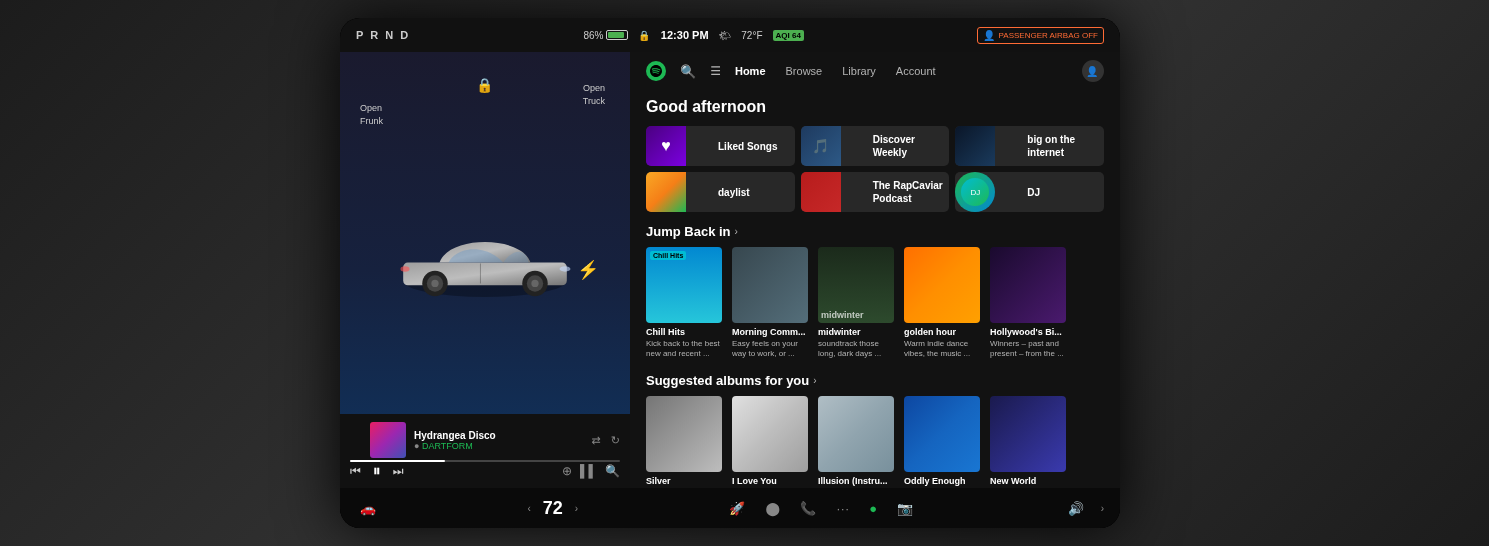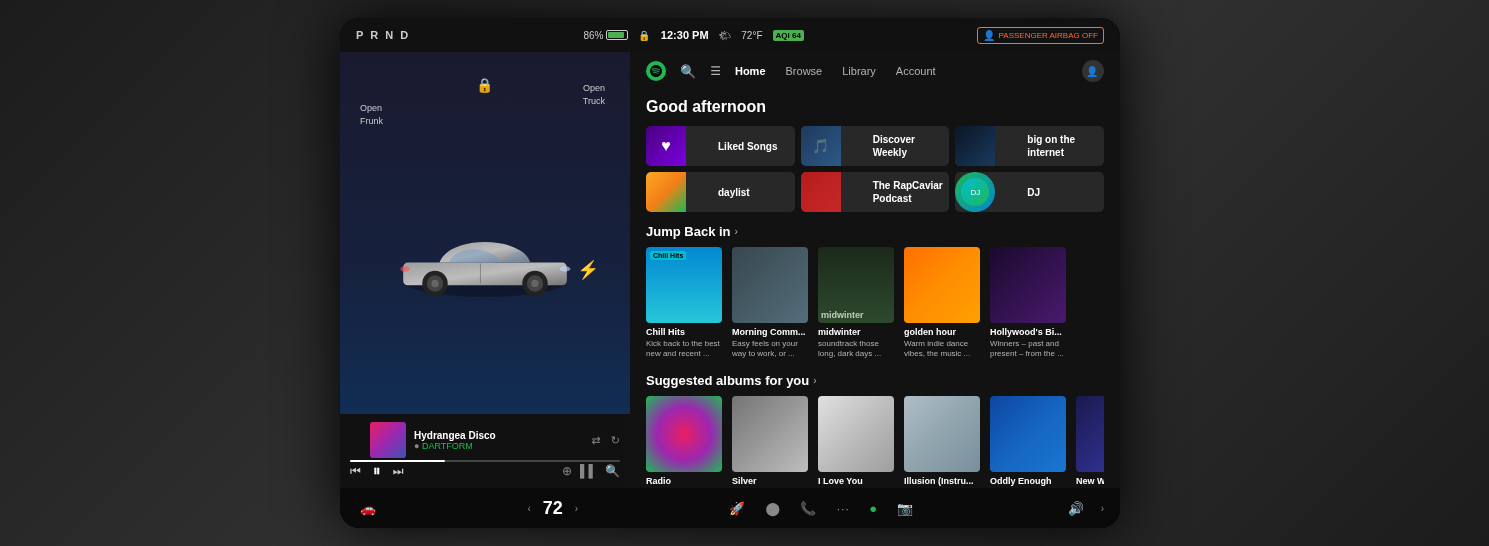--- a/index.html
+++ b/index.html
@@ -839,24 +839,20 @@
 
             </div>
 
             <div class="section-header" style="margin-top:10px;">
               <span class="section-header-text">Suggested albums for you</span>
               <span class="section-arrow">›</span>
             </div>
 
             <div class="horizontal-scroll">
 
-              <div class="album-card">
-                <div class="album-thumb radio-thumb" style="background:radial-gradient(circle,#e91e63,#9c27b0,#1DB954);"></div>
-                <div class="album-title">Radio</div>
-              </div>
 
               <div class="album-card">
                 <div class="album-thumb silver-thumb" style="background:linear-gradient(135deg,#757575,#bdbdbd);display:flex;align-items:center;justify-content:center;"></div>
                 <div class="album-title">Silver</div>
               </div>
 
               <div class="album-card">
                 <div class="album-thumb i-love-you-thumb" style="background:linear-gradient(135deg,#e0e0e0,#bdbdbd,#9e9e9e);"></div>
                 <div class="album-title">I Love You</div>
               </div>

